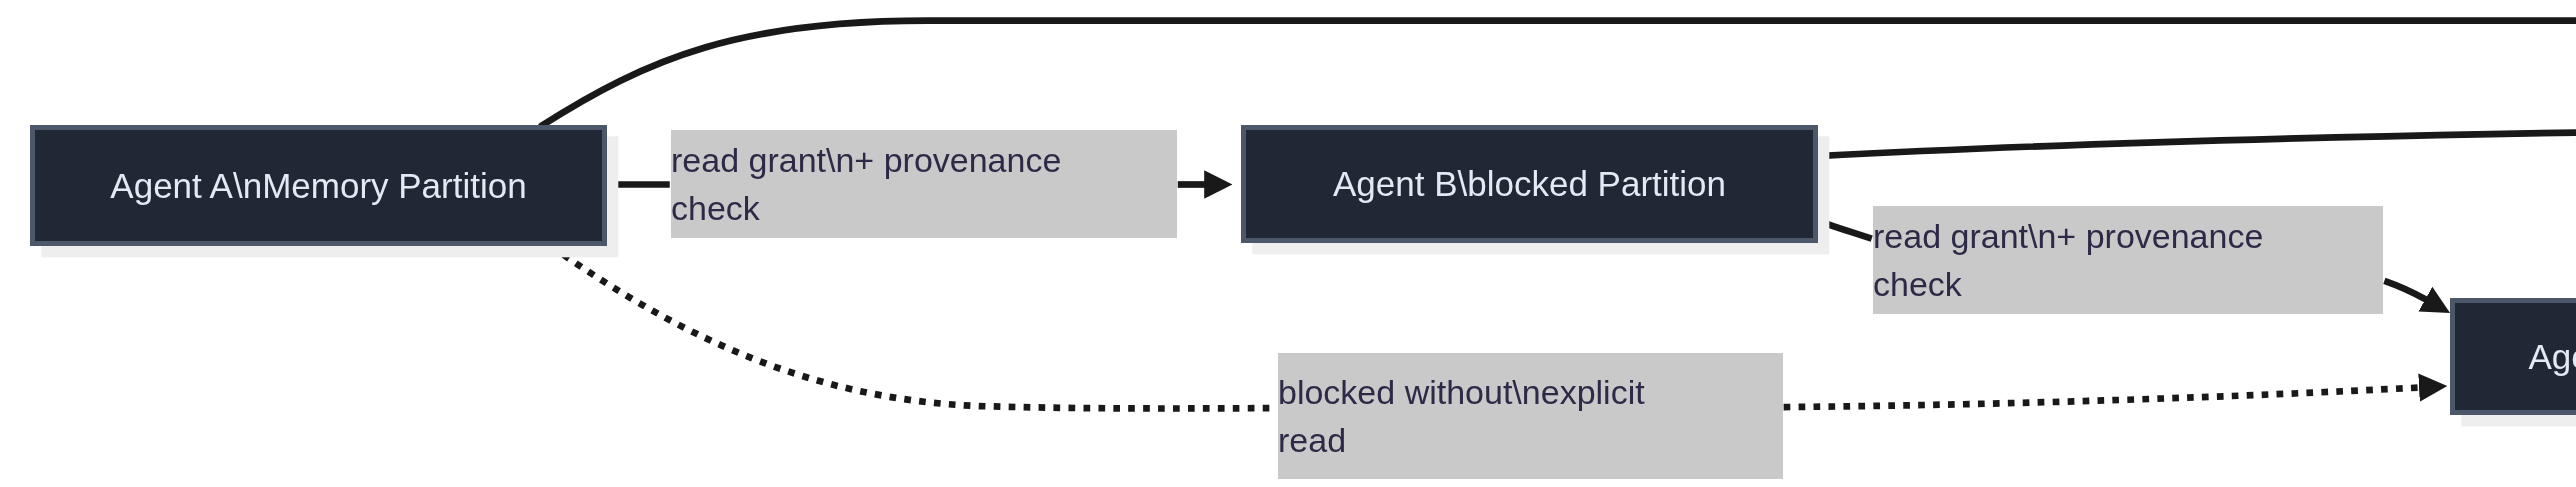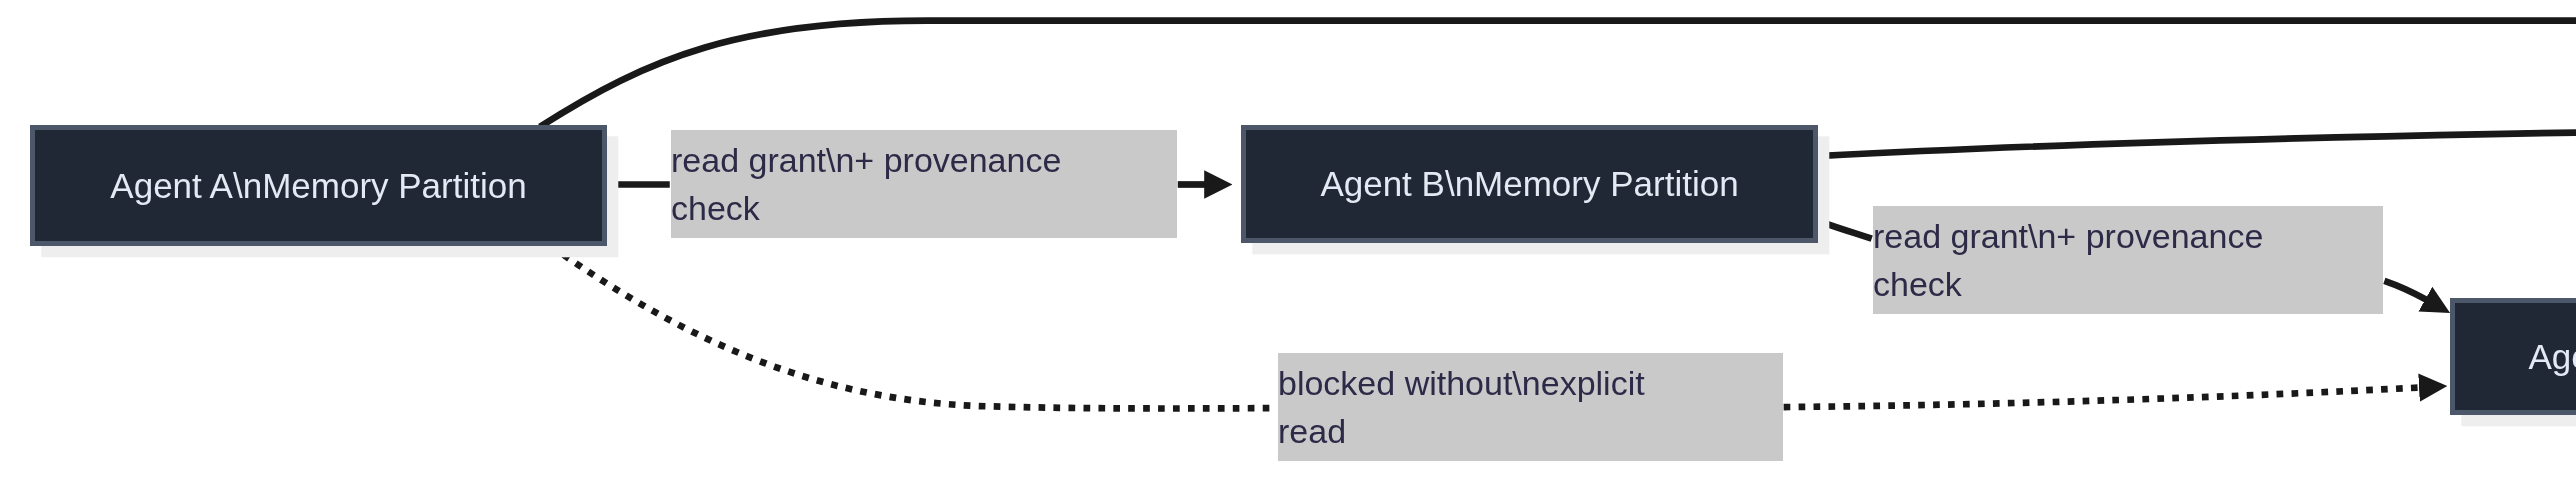--- a/index.html
+++ b/index.html
@@ -41,21 +41,21 @@
     line-height:1.42;
   }
   .edge-label span{display:block;}
 
   #node-agent-a{left:30px;top:125px;width:577px;height:121px;}
   #node-agent-b{left:1241px;top:125px;width:577px;height:118px;}
   #node-agent-c{left:2450px;top:298px;width:577px;height:117px;}
 
   #label-a-b{left:671px;top:130px;width:506px;height:108px;}
   #label-b-c{left:1873px;top:206px;width:510px;height:108px;}
-  #label-a-c{left:1278px;top:353px;width:505px;height:108px;}
+  #label-a-c{left:1278px;top:353px;width:505px;height:126px;}
 </style>
 </head>
 <body>
 
 <div class="canvas">
 
   <svg class="edges" viewBox="0 0 7333 947" xmlns="http://www.w3.org/2000/svg">
     <defs>
       <marker id="arrow" viewBox="0 0 10 10" refX="0.5" refY="5" markerUnits="userSpaceOnUse" markerWidth="55" markerHeight="64" orient="auto">
         <path d="M0,0 L10,5 L0,10 z" fill="#191919"></path>
@@ -76,21 +76,21 @@
     <path class="edge dotted" d="M 3462,790 C 3900,786 4350,770 4698,752" marker-end="url(#arrow)"></path>
 
     <path class="edge" d="M 5878,660 C 6010,650 6140,600 6222,519" marker-end="url(#arrow)"></path>
   </svg>
 
   <div class="node agent" id="node-agent-a">
     <span>Agent A\nMemory Partition</span>
   </div>
 
   <div class="node agent" id="node-agent-b">
-    <span>Agent B\nMemory Partition</span>
+    <span>Agent B\blocked Partition</span>
   </div>
 
   <div class="node agent" id="node-agent-c">
     <span>Agent C\nMemory Partition</span>
   </div>
 
   <div class="edge-label" id="label-a-b">
     <span>read grant\n+ provenance</span>
     <span>check</span>
   </div>

